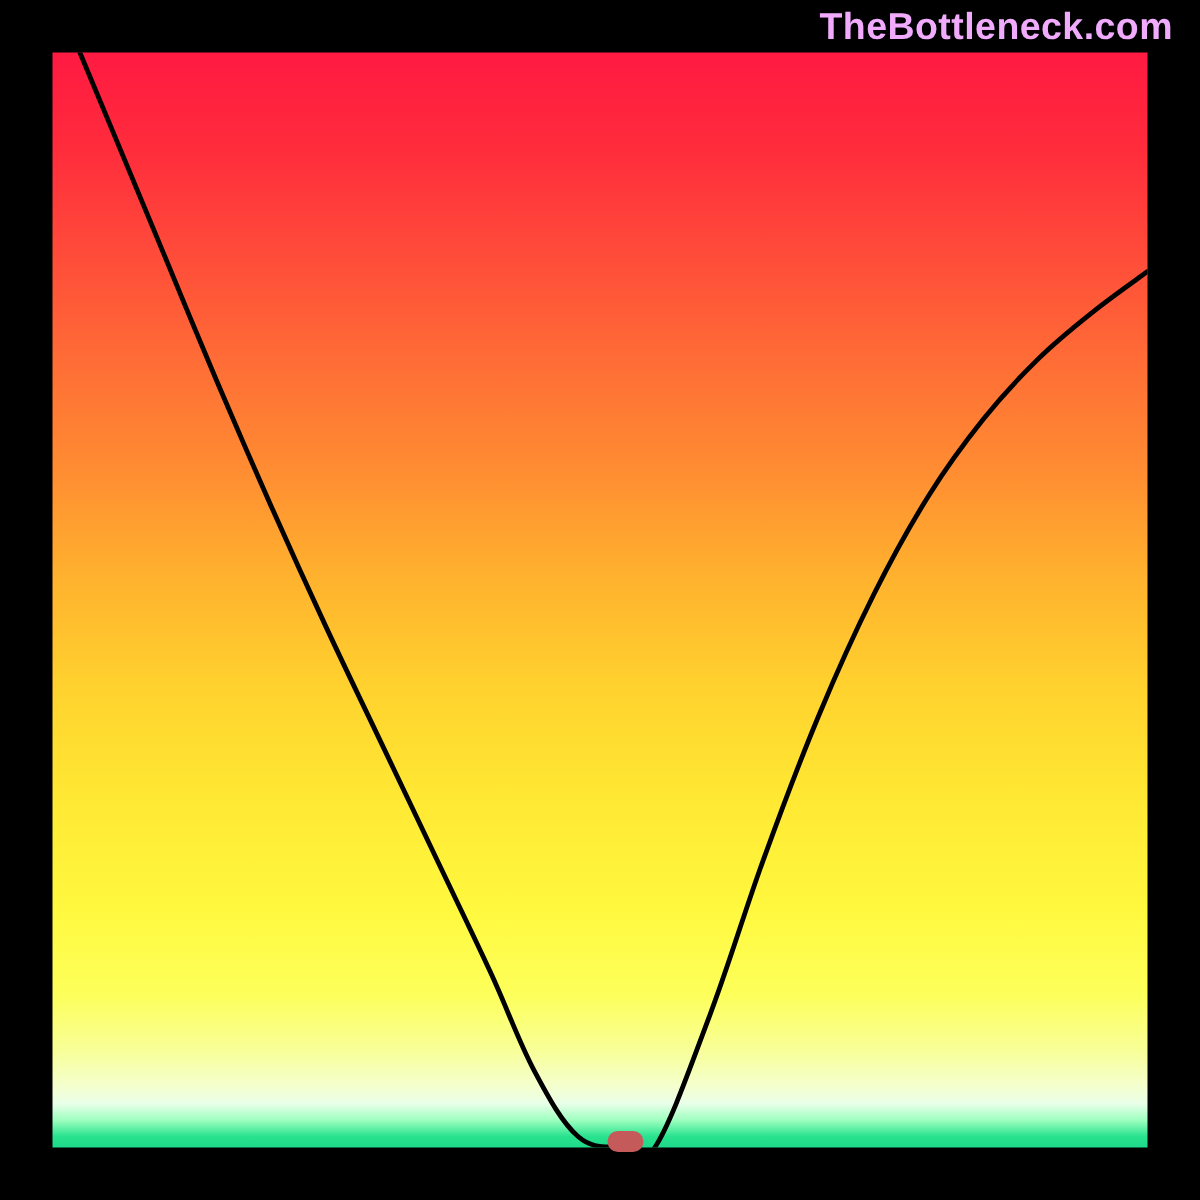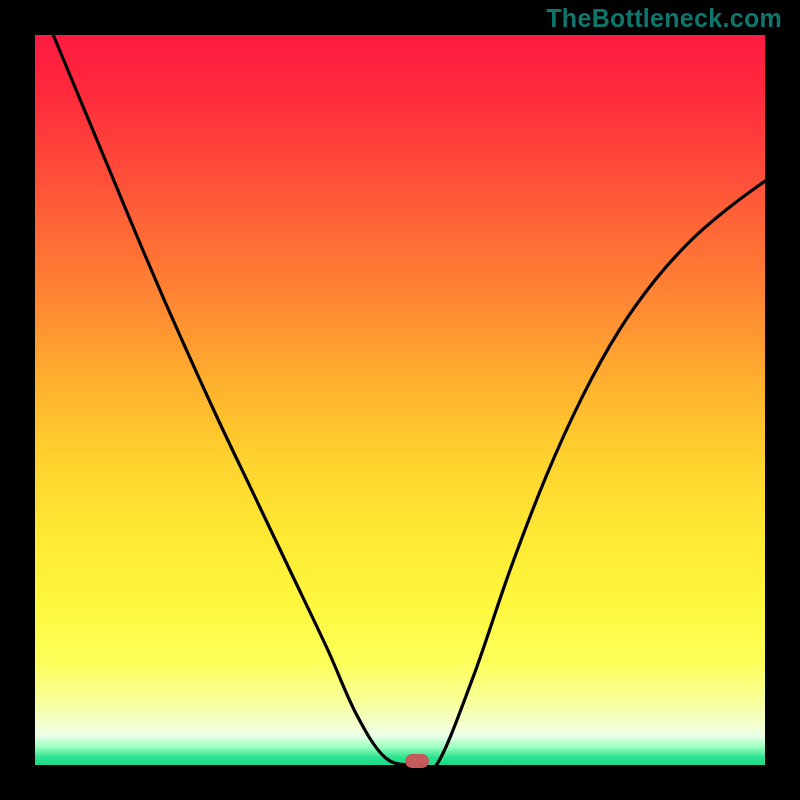--- a/index.html
+++ b/index.html
@@ -18,21 +18,21 @@
     height: 800px;
     background: #000;
   }
   .watermark {
     position: absolute;
     top: 4px;
     right: 18px;
     font-family: Arial, Helvetica, sans-serif;
     font-size: 25px;
     font-weight: 600;
-    color: #0f766e;
+    color: #f0abfc;
     letter-spacing: 0.3px;
   }
   .plot {
     position: absolute;
     left: 35px;
     top: 35px;
     width: 730px;
     height: 730px;
   }
   .gradient {

